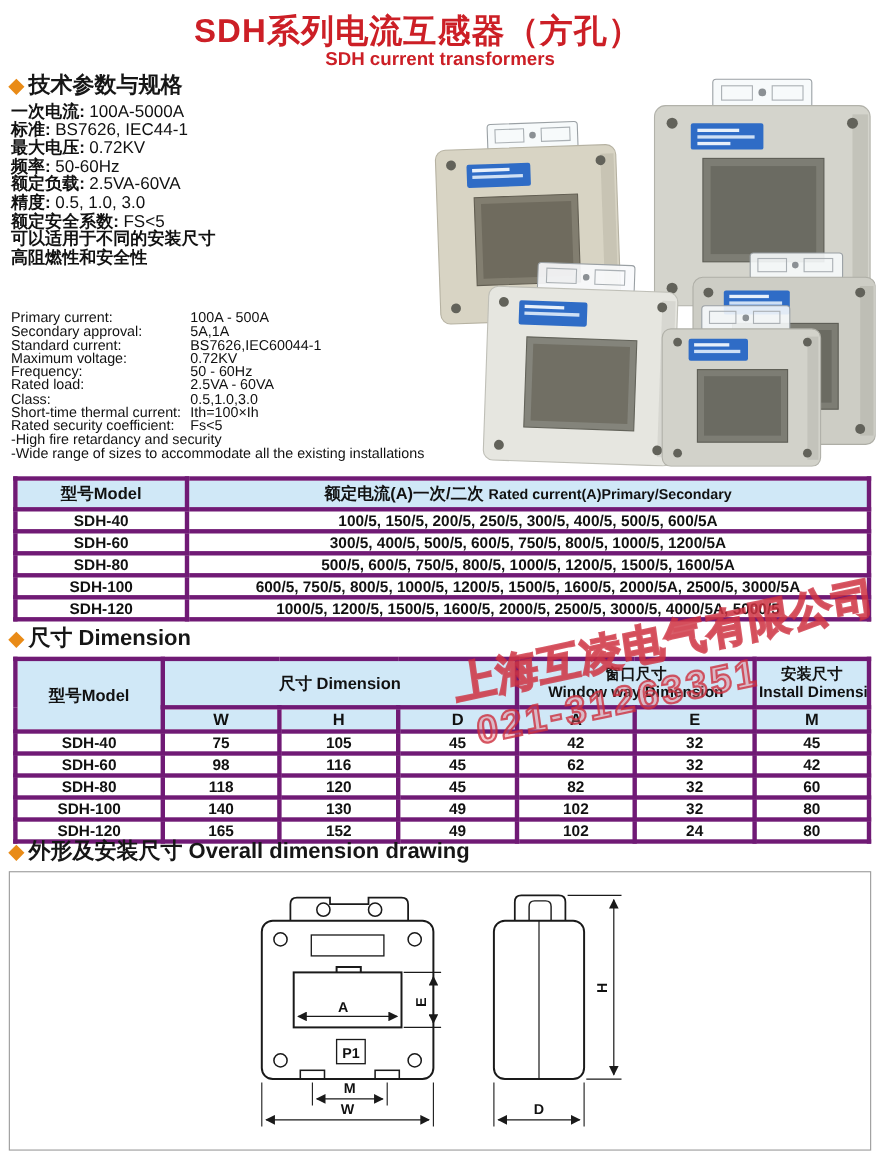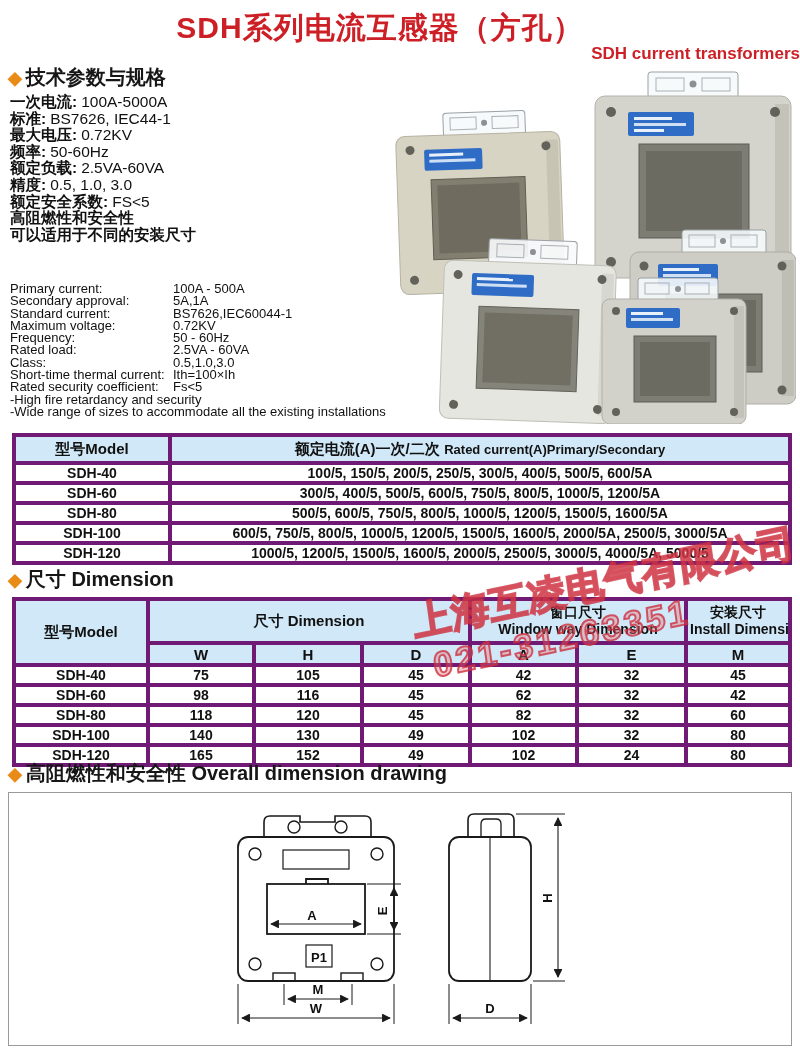--- a/index.html
+++ b/index.html
@@ -1,21 +1,21 @@
 <!DOCTYPE html>
 <html><head>
 <meta charset="utf-8">
 <style>
   html,body{margin:0;padding:0;background:#fff;}
   .page{position:relative;width:800px;height:1051px;background:#fff;overflow:hidden;
         font-family:"Liberation Sans",sans-serif;color:#111;}
   
   .title{position:absolute;left:0;top:8px;width:760px;text-align:center;
          color:#cc1f26;font-size:30px;font-weight:bold;letter-spacing:1px;}
-  .subtitle{position:absolute;left:0;top:44px;width:800px;text-align:right;
+  .subtitle{position:absolute;left:0;top:44px;width:800px;text-align:center;
             color:#cc1f26;font-size:17px;font-weight:bold;}
   
   .sec{position:absolute;font-size:20px;font-weight:bold;color:#161616;white-space:nowrap;}
   .diamond{color:#e98b17;font-size:18px;margin-right:4px;}
   
   .specs-cn{position:absolute;left:10px;top:94px;width:380px;font-size:15.5px;line-height:16.6px;}
   .cnlabel{font-weight:bold;}
   .cnval{margin-left:4px;}
   
   .specs-en{position:absolute;left:10px;top:283px;width:470px;font-size:13px;line-height:12.3px;}
@@ -69,22 +69,22 @@
   </div>
 
   <div class="specs-cn">
     <div class="cnline"><span class="cnlabel">一次电流:</span><span class="cnval">100A-5000A</span></div>
     <div class="cnline"><span class="cnlabel">标准:</span><span class="cnval">BS7626, IEC44-1</span></div>
     <div class="cnline"><span class="cnlabel">最大电压:</span><span class="cnval">0.72KV</span></div>
     <div class="cnline"><span class="cnlabel">频率:</span><span class="cnval">50-60Hz</span></div>
     <div class="cnline"><span class="cnlabel">额定负载:</span><span class="cnval">2.5VA-60VA</span></div>
     <div class="cnline"><span class="cnlabel">精度:</span><span class="cnval">0.5, 1.0, 3.0</span></div>
     <div class="cnline"><span class="cnlabel">额定安全系数:</span><span class="cnval">FS&lt;5</span></div>
+    <div class="cnline"><span class="cnlabel">可以适用于不同的安装尺寸</span></div>
     <div class="cnline"><span class="cnlabel">高阻燃性和安全性</span></div>
-    <div class="cnline"><span class="cnlabel">可以适用于不同的安装尺寸</span></div>
   </div>
 
   <div class="specs-en">
     <div class="enrow">
         <span class="enlabel">Primary current:</span>
         <span class="enval">100A - 500A</span>
       </div>
     <div class="enrow">
         <span class="enlabel">Secondary approval:</span>
         <span class="enval">5A,1A</span>
@@ -330,21 +330,21 @@
     </tr>
   </tbody>
     </table>
 
   <div class="watermark">
     <div class="wm1">上海互凌电气有限公司</div>
     <div class="wm2">021-31263351</div>
   </div>
 
   <div class="sec sec-draw">
-    <span class="diamond">◆</span><span>高阻燃性和安全性 Overall dimension drawing</span>
+    <span class="diamond">◆</span><span>外形及安装尺寸 Overall dimension drawing</span>
   </div>
 
   <div class="drawbox">
     <svg width="782" height="250" viewBox="0 0 782 250">
       <defs>
         <marker id="ar" viewBox="0 0 10 10" refX="9" refY="5" markerWidth="8" markerHeight="8" orient="auto-start-reverse">
           <path d="M0,0 L10,5 L0,10 z" fill="#1a1a1a"></path>
         </marker>
       </defs>
       <g stroke="#1a1a1a" fill="none">

